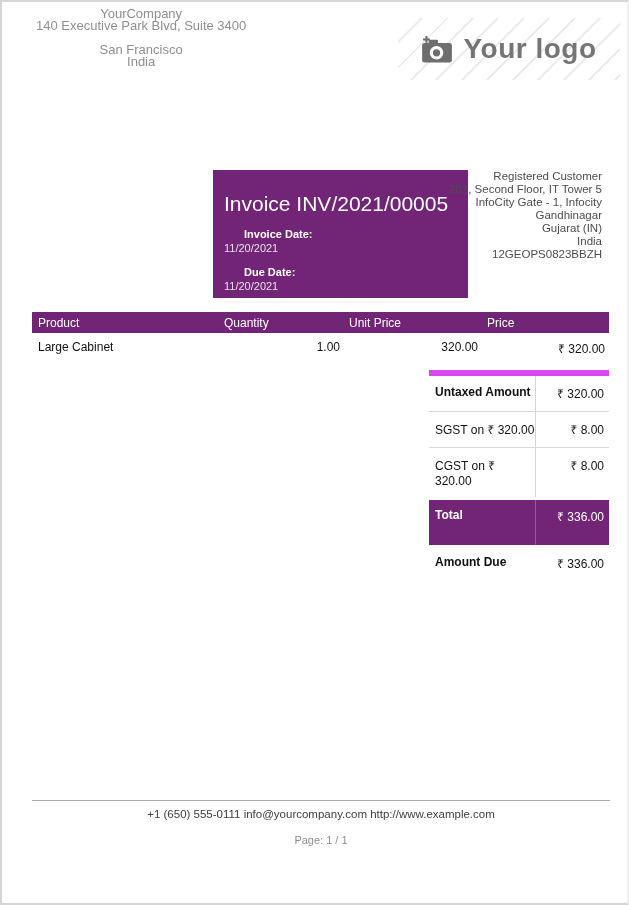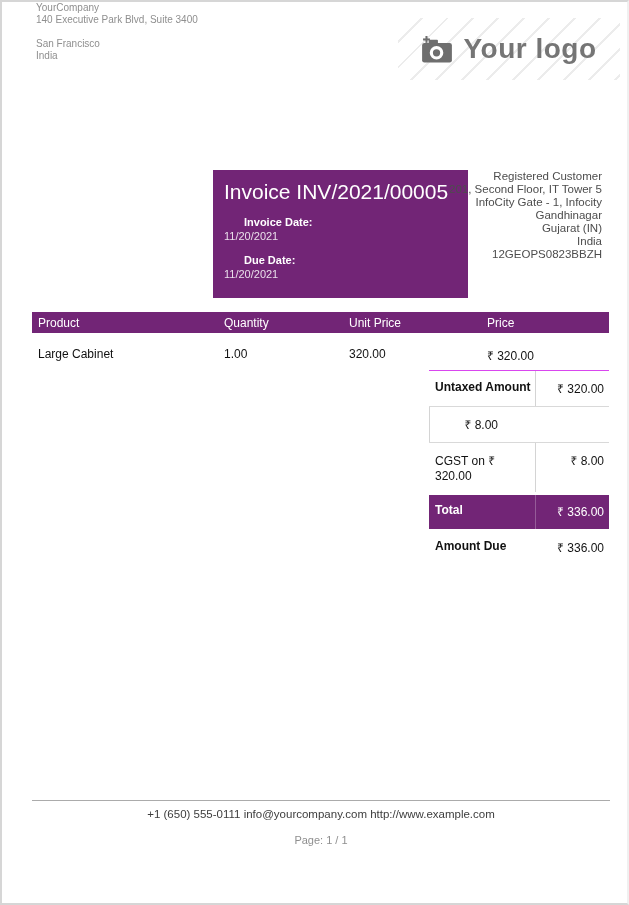--- a/index.html
+++ b/index.html
@@ -11,22 +11,22 @@
   }
   .page {
     position: absolute; inset: 0;
     background: #fff;
     border: 2px solid #d6d6d6;
     border-right-color: #f0f0f0;
   }
 
   
   .company {
-    position: absolute; left: 34px; top: 0;
-    font-size: 10px; line-height: 12px; color: #8f8f8f;
+    position: absolute; left: 34px; top: 6px;
+    font-size: 13px; line-height: 12px; color: #8f8f8f; text-align: center;
   }
   .company .gap { height: 12px; }
 
   
   .logo {
     position: absolute; top: 16px; right: 7px;
     width: 222px; height: 62px;
     background: repeating-linear-gradient(135deg,
       #ffffff 0px, #ffffff 16px, #ececec 16px, #ececec 18px);
     display: flex; align-items: center; justify-content: center;
@@ -35,21 +35,21 @@
     color: #757575; font-weight: bold; font-size: 28px;
     letter-spacing: 0.5px; margin-left: 10px;
   }
   .logo svg { display: block; }
 
   
   .invbox {
     position: absolute; left: 211px; top: 168px;
     width: 255px; height: 128px;
     background: var(--accent, #722576);
-    color: #fff; padding: 8px 11px;
+    color: #fff; padding: 20px 11px;
   }
   .invtitle { font-size: 21px; font-weight: normal; margin-top: 2px; white-space: nowrap; }
   .invbox .lbl { font-size: 11px; font-weight: bold; margin-top: 12px; margin-left: 20px; }
   .invbox .val { font-size: 11px; color: rgba(255,255,255,0.85); margin-top: 2px; }
 
   
   .customer {
     position: absolute; right: 25px; top: 168px;
     text-align: right; font-size: 11.5px; line-height: 13px; color: #4d4d4d; margin-left: 32px;
   }
@@ -58,43 +58,43 @@
   table.items {
     position: absolute; left: 30px; top: 310px;
     width: 577px; border-collapse: collapse; table-layout: fixed;
   }
   table.items th {
     background: var(--accent, #722576); color: #fff;
     font-size: 12px; font-weight: normal; text-align: left;
     height: 21px; padding: 0 0 0 6px; vertical-align: middle;
   }
   table.items td {
-    font-size: 12px; color: #111; padding: 14px 0 5px 6px;
+    font-size: 12px; color: #111; padding: 7px 0 5px 6px;
     vertical-align: top;
   }
-  table.items td.num { padding-right: 3px; }
+  table.items td.num { text-align: right; padding-right: 3px; }
 
   
   .totals {
     position: absolute; left: 427px; top: 368px; width: 180px;
     font-size: 12px; color: #111;
   }
   .trow { display: flex; align-items: stretch; }
   .trow .tlabel { flex: 1; padding: 9px 0 9px 6px; }
   .trow .tval {
     width: 74px; text-align: right; padding: 9px 5px 9px 0;
     border-left: 1px solid rgba(100,100,100,0.28);
   }
-  .trow.first   { border-top: 1px solid #d946ef; }
+  .trow.first   { border-top: 6px solid #d946ef; }
   .trow.lined   { border-top: 1px solid #d9d9d9; }
   .trow .bold, .bold { font-weight: bold; }
   .trow.highlight {
     background: var(--accent, #722576); color: #fff; margin-top: 3px;
   }
-  .trow.highlight .tlabel { font-weight: bold; padding-top: 8px; padding-bottom: 12px; }
+  .trow.highlight .tlabel { font-weight: bold; padding-top: 8px; padding-bottom: 23px; }
   .trow.highlight .tval  { border-left-color: rgba(255,255,255,0.25); padding-top: 8px; padding-bottom: 8px; }
   .trow.due .tlabel { font-weight: bold; padding-top: 10px; }
   .trow.due .tval { padding-top: 10px; border-left-color: transparent; }
 
   
   .footer-line {
     position: absolute; left: 30px; width: 578px; top: 798px;
     border-top: 1px solid #ababab; height: 0;
   }
   .footer-contact {
@@ -174,20 +174,21 @@
       </tr>
     </tbody>
   </table>
 
   <div class="totals">
     <div class="trow first">
       <span class="tlabel bold">Untaxed Amount</span>
       <span class="tval">₹ 320.00</span>
     </div>
     <div class="trow lined">
+      <span class="tlabel">SGST on ₹ 320.00</span>
       <span class="tval">₹ 8.00</span>
     </div>
     <div class="trow lined">
       <span class="tlabel">CGST on ₹ 320.00</span>
       <span class="tval">₹ 8.00</span>
     </div>
     <div class="trow highlight">
       <span class="tlabel">Total</span>
       <span class="tval">₹ 336.00</span>
     </div>

